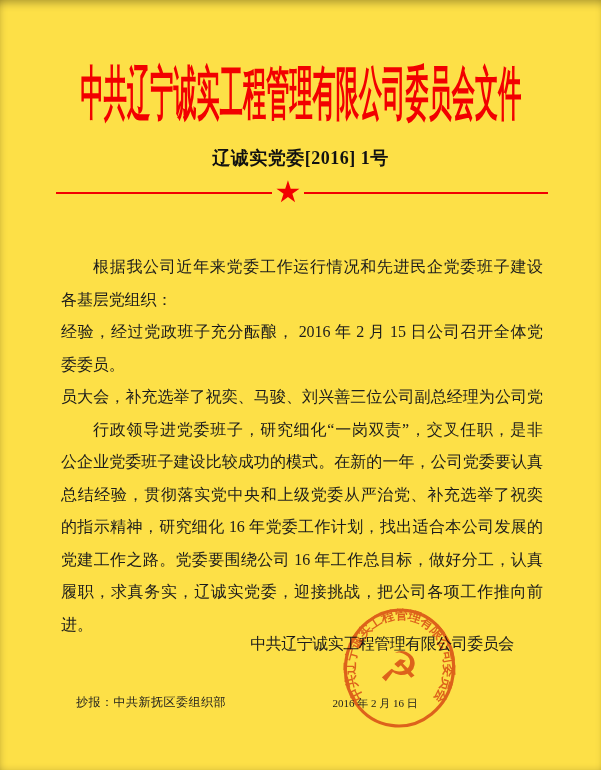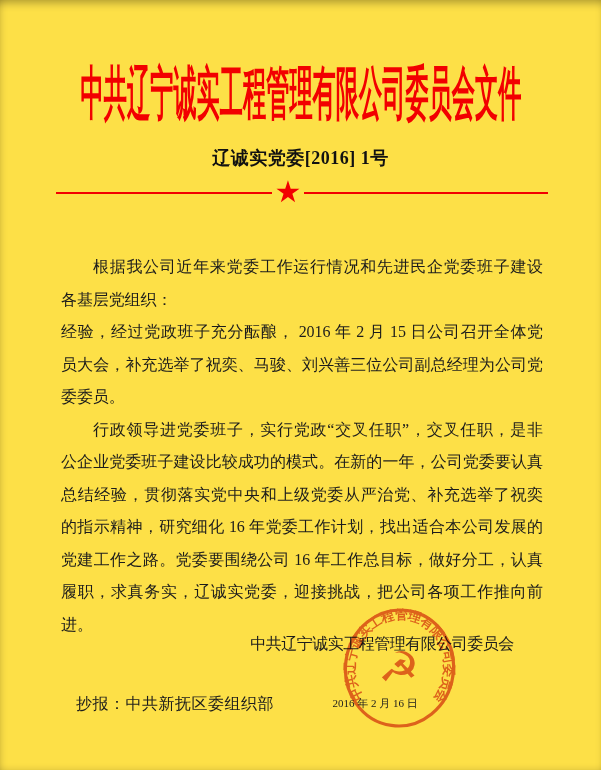--- a/index.html
+++ b/index.html
@@ -63,21 +63,21 @@
     position:absolute;top:634px;left:240px;width:284px;text-align:center;
     font-size:16px;letter-spacing:-0.5px;color:#1c1c1c;
   }
   .sig-date{
     position:absolute;top:696px;left:240px;width:270px;text-align:center;
     font-size:11px;color:#1c1c1c;
   }
   
   .footer-copy{
     position:absolute;top:694px;left:76px;
-    font-size:16px;letter-spacing:0.5px;color:#1c1c1c;
+    font-size:12px;letter-spacing:0.5px;color:#1c1c1c;
   }
   
   .seal{
     position:absolute;left:342px;top:606px;width:115px;height:124px;
     mix-blend-mode:multiply;opacity:0.82;
   }
   .seal text{font-family:"Liberation Sans","DejaVu Sans",sans-serif;}
 </style>
 </head>
 <body>
@@ -92,23 +92,23 @@
 
   <div class="divider-line left"></div>
   <div class="divider-star">★</div>
   <div class="divider-line right"></div>
 
 
   <div class="body-text">
     <div class="line first">根据我公司近年来党委工作运行情况和先进民企党委班子建设</div>
     <div class="line end">各基层党组织：</div>
     <div class="line">经验，经过党政班子充分酝酿， 2016 年 2 月 15 日公司召开全体党</div>
+    <div class="line end">委委员。</div>
     <div class="line">员大会，补充选举了祝奕、马骏、刘兴善三位公司副总经理为公司党</div>
-    <div class="line end">委委员。</div>
-    <div class="line first">行政领导进党委班子，实行党政“交叉任职”，交叉任职，是非</div>
+    <div class="line first">行政领导进党委班子，研究细化“一岗双责”，交叉任职，是非</div>
     <div class="line">公企业党委班子建设比较成功的模式。在新的一年，公司党委要认真</div>
     <div class="line">总结经验，贯彻落实党中央和上级党委从严治党、补充选举了祝奕</div>
     <div class="line">的指示精神，研究细化 16 年党委工作计划，找出适合本公司发展的</div>
     <div class="line">党建工作之路。党委要围绕公司 16 年工作总目标，做好分工，认真</div>
     <div class="line end">履职，求真务实，辽诚实党委，迎接挑战，把公司各项工作推向前进。</div>
   </div>
 
   <div class="sig-org">中共辽宁诚实工程管理有限公司委员会</div>
   <div class="sig-date">2016 年 2 月 16 日</div>
 

